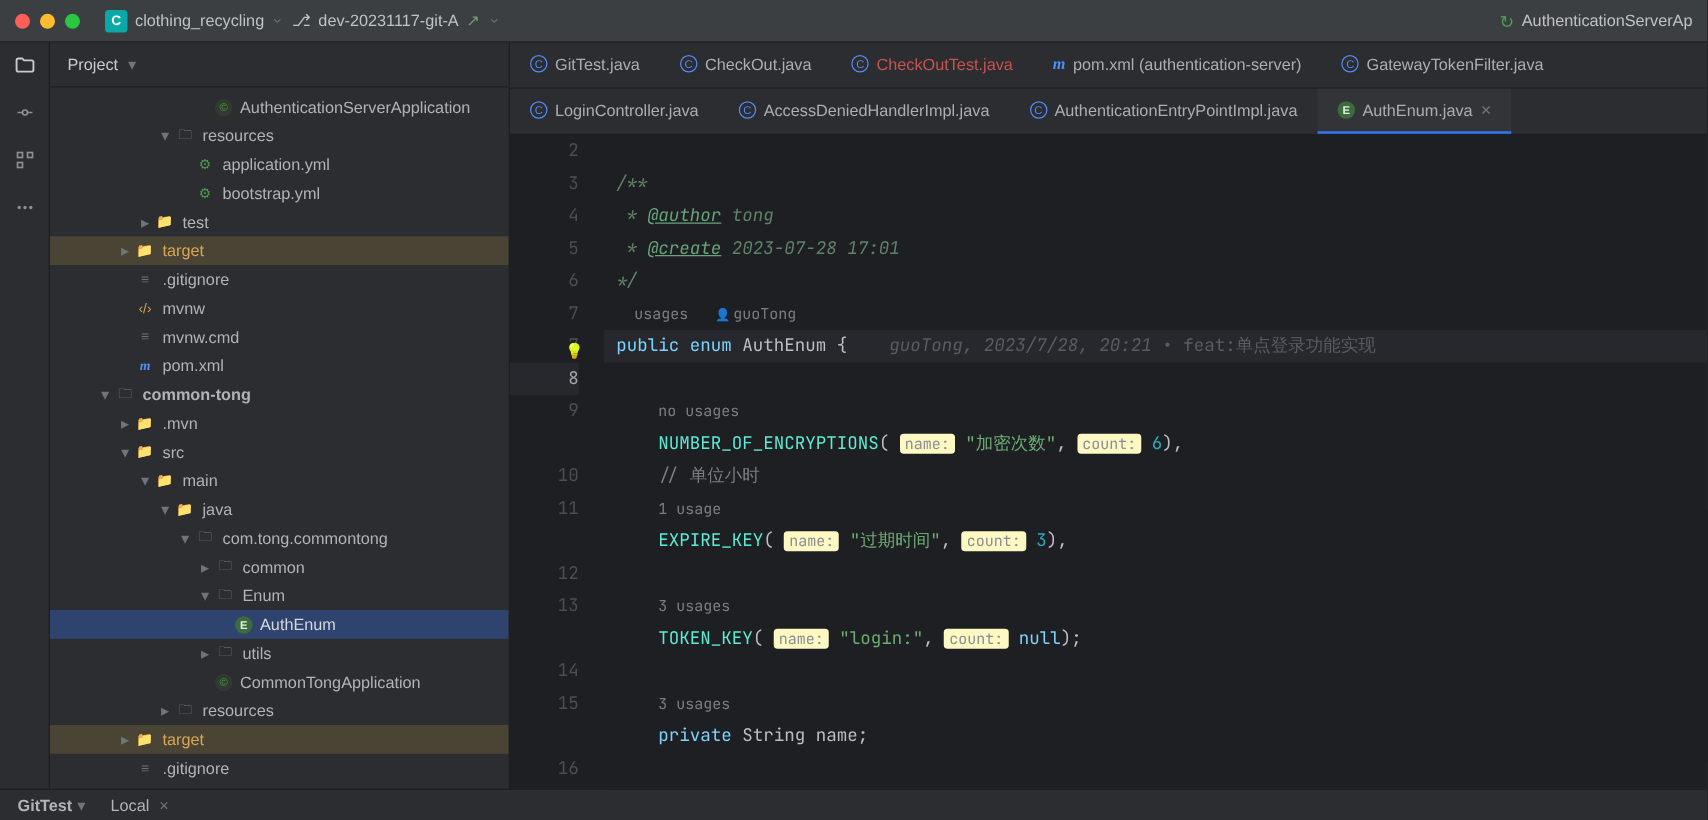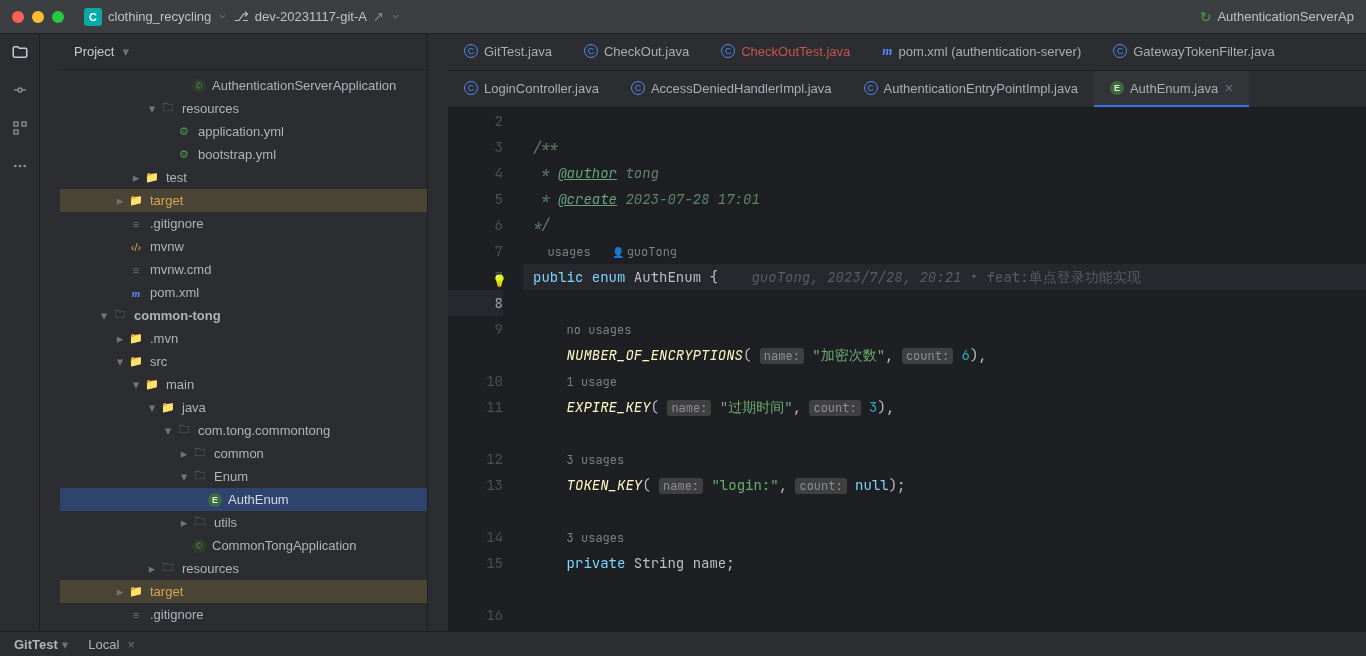--- a/index.html
+++ b/index.html
@@ -34,21 +34,21 @@
   color: #fff; font-weight: bold; font-size: 11px;
 }
 .title-item { display: flex; align-items: center; gap: 6px; color: #bfc2c7; }
 .chev::after { content: "\203A"; transform: rotate(90deg); display: inline-block; color: #6f737a; margin-left: 4px; }
 .branch-icon::before { content: "\2387"; color: #bfc2c7; }
 .link-out { color: #6f9f6f; }
 .titlebar-right {
   margin-left: auto; display: flex; align-items: center; gap: 6px; color: #bfc2c7;
 }
 .refresh-icon::before { content: "\21BB"; color: #4e9b4e; font-size: 14px; }
-.content { flex: 1; display: flex; overflow: hidden; gap: 20px; }
+.content { flex: 1; display: flex; overflow: hidden; }
 .left-rail {
   width: 40px; background: #2b2d30; border-right: 1px solid #1e1f22;
   display: flex; flex-direction: column; align-items: center; padding-top: 6px; gap: 14px;
 }
 .rail-icon { width: 24px; height: 24px; display: flex; align-items: center; justify-content: center; color: #8c8f94; cursor: pointer; }
 .rail-icon.active { color: #c8cbd0; }
 .project-panel {
   width: 368px; background: #2b2d30; border-right: 1px solid #1e1f22;
   display: flex; flex-direction: column; overflow: hidden;
 }
@@ -105,22 +105,22 @@
   filter: sepia(1) saturate(4) hue-rotate(10deg);
 }
 .code { flex: 1; padding-top: 0; }
 .code-line { height: 26px; line-height: 26px; white-space: pre; padding-left: 10px; }
 .code-line.hl { background: #26282e; }
 .kw { color: #7dd3fc; }
 .enum-name { color: #bcbec4; }
 .doc { color: #5f826b; font-style: italic; }
 .doc-tag { color: #67a37c; text-decoration: underline; font-style: italic; }
 .doc-text { color: #5f826b; font-style: italic; }
-.const { color: #fef9c3; font-style: italic; text-decoration-style: dotted; }
-.param { color: #8a8f95; background: #404040; padding: 0 4px; border-radius: 3px; font-size: 12px; }
+.const { color: #5eead4; text-decoration-style: dotted; }
+.param { color: #8a8f95; background: #fef9c3; padding: 0 4px; border-radius: 3px; font-size: 12px; }
 .str { color: #6aab73; }
 .num { color: #2aacb8; }
 .punct { color: #bcbec4; }
 .comment { color: #7a7e85; }
 .usage-hint { color: #7a7e85; font-size: 12px; text-align: right; }
 .inline-annot { color: #595c61; font-style: italic; }
 .commit-annot { color: #595c61; }
 .person-icon::before { content: "\1F464"; font-size: 10px; color: #7a7e85; margin-right: 2px; }
 .bottom-bar {
   height: 25px; background: #2b2d30; border-top: 1px solid #1e1f22;
@@ -385,20 +385,21 @@
         <div class="code-line"></div>
         <div class="code-line"><span class="doc">/**</span></div>
         <div class="code-line"><span class="doc"> * </span><span class="doc-tag">@author</span><span class="doc-text"> tong</span></div>
         <div class="code-line"><span class="doc"> * </span><span class="doc-tag">@create</span><span class="doc-text"> 2023-07-28 17:01</span></div>
         <div class="code-line"><span class="doc">*/</span></div>
         <div class="code-line"><span class="usage-hint">  usages</span><span class="usage-hint">   </span><span class="person-icon"></span><span class="usage-hint">guoTong</span></div>
         <div class="code-line hl"><span class="kw">public</span> <span class="kw">enum</span> <span class="enum-name">AuthEnum</span> <span class="punct">{</span>    <span class="inline-annot">guoTong, 2023/7/28, 20:21 </span><span class="commit-annot">• feat:</span><span class="commit-annot">单点登录功能实现</span></div>
         <div class="code-line"></div>
         <div class="code-line">    <span class="usage-hint">no usages</span></div>
         <div class="code-line">    <span class="const">NUMBER_OF_ENCRYPTIONS</span><span class="punct">(</span> <span class="param">name:</span> <span class="str">"加密次数"</span><span class="punct">,</span> <span class="param">count:</span> <span class="num">6</span><span class="punct">),</span></div>
+        <div class="code-line">    <span class="comment">// 单位小时</span></div>
         <div class="code-line">    <span class="usage-hint">1 usage</span></div>
         <div class="code-line">    <span class="const">EXPIRE_KEY</span><span class="punct">(</span> <span class="param">name:</span> <span class="str">"过期时间"</span><span class="punct">,</span> <span class="param">count:</span> <span class="num">3</span><span class="punct">),</span></div>
         <div class="code-line"></div>
         <div class="code-line">    <span class="usage-hint">3 usages</span></div>
         <div class="code-line">    <span class="const">TOKEN_KEY</span><span class="punct">(</span> <span class="param">name:</span> <span class="str">"login:"</span><span class="punct">,</span> <span class="param">count:</span> <span class="kw">null</span><span class="punct">);</span></div>
         <div class="code-line"></div>
         <div class="code-line">    <span class="usage-hint">3 usages</span></div>
         <div class="code-line">    <span class="kw">private</span> <span class="enum-name">String</span> <span class="enum-name">name</span><span class="punct">;</span></div>
       </div>
     </div>

